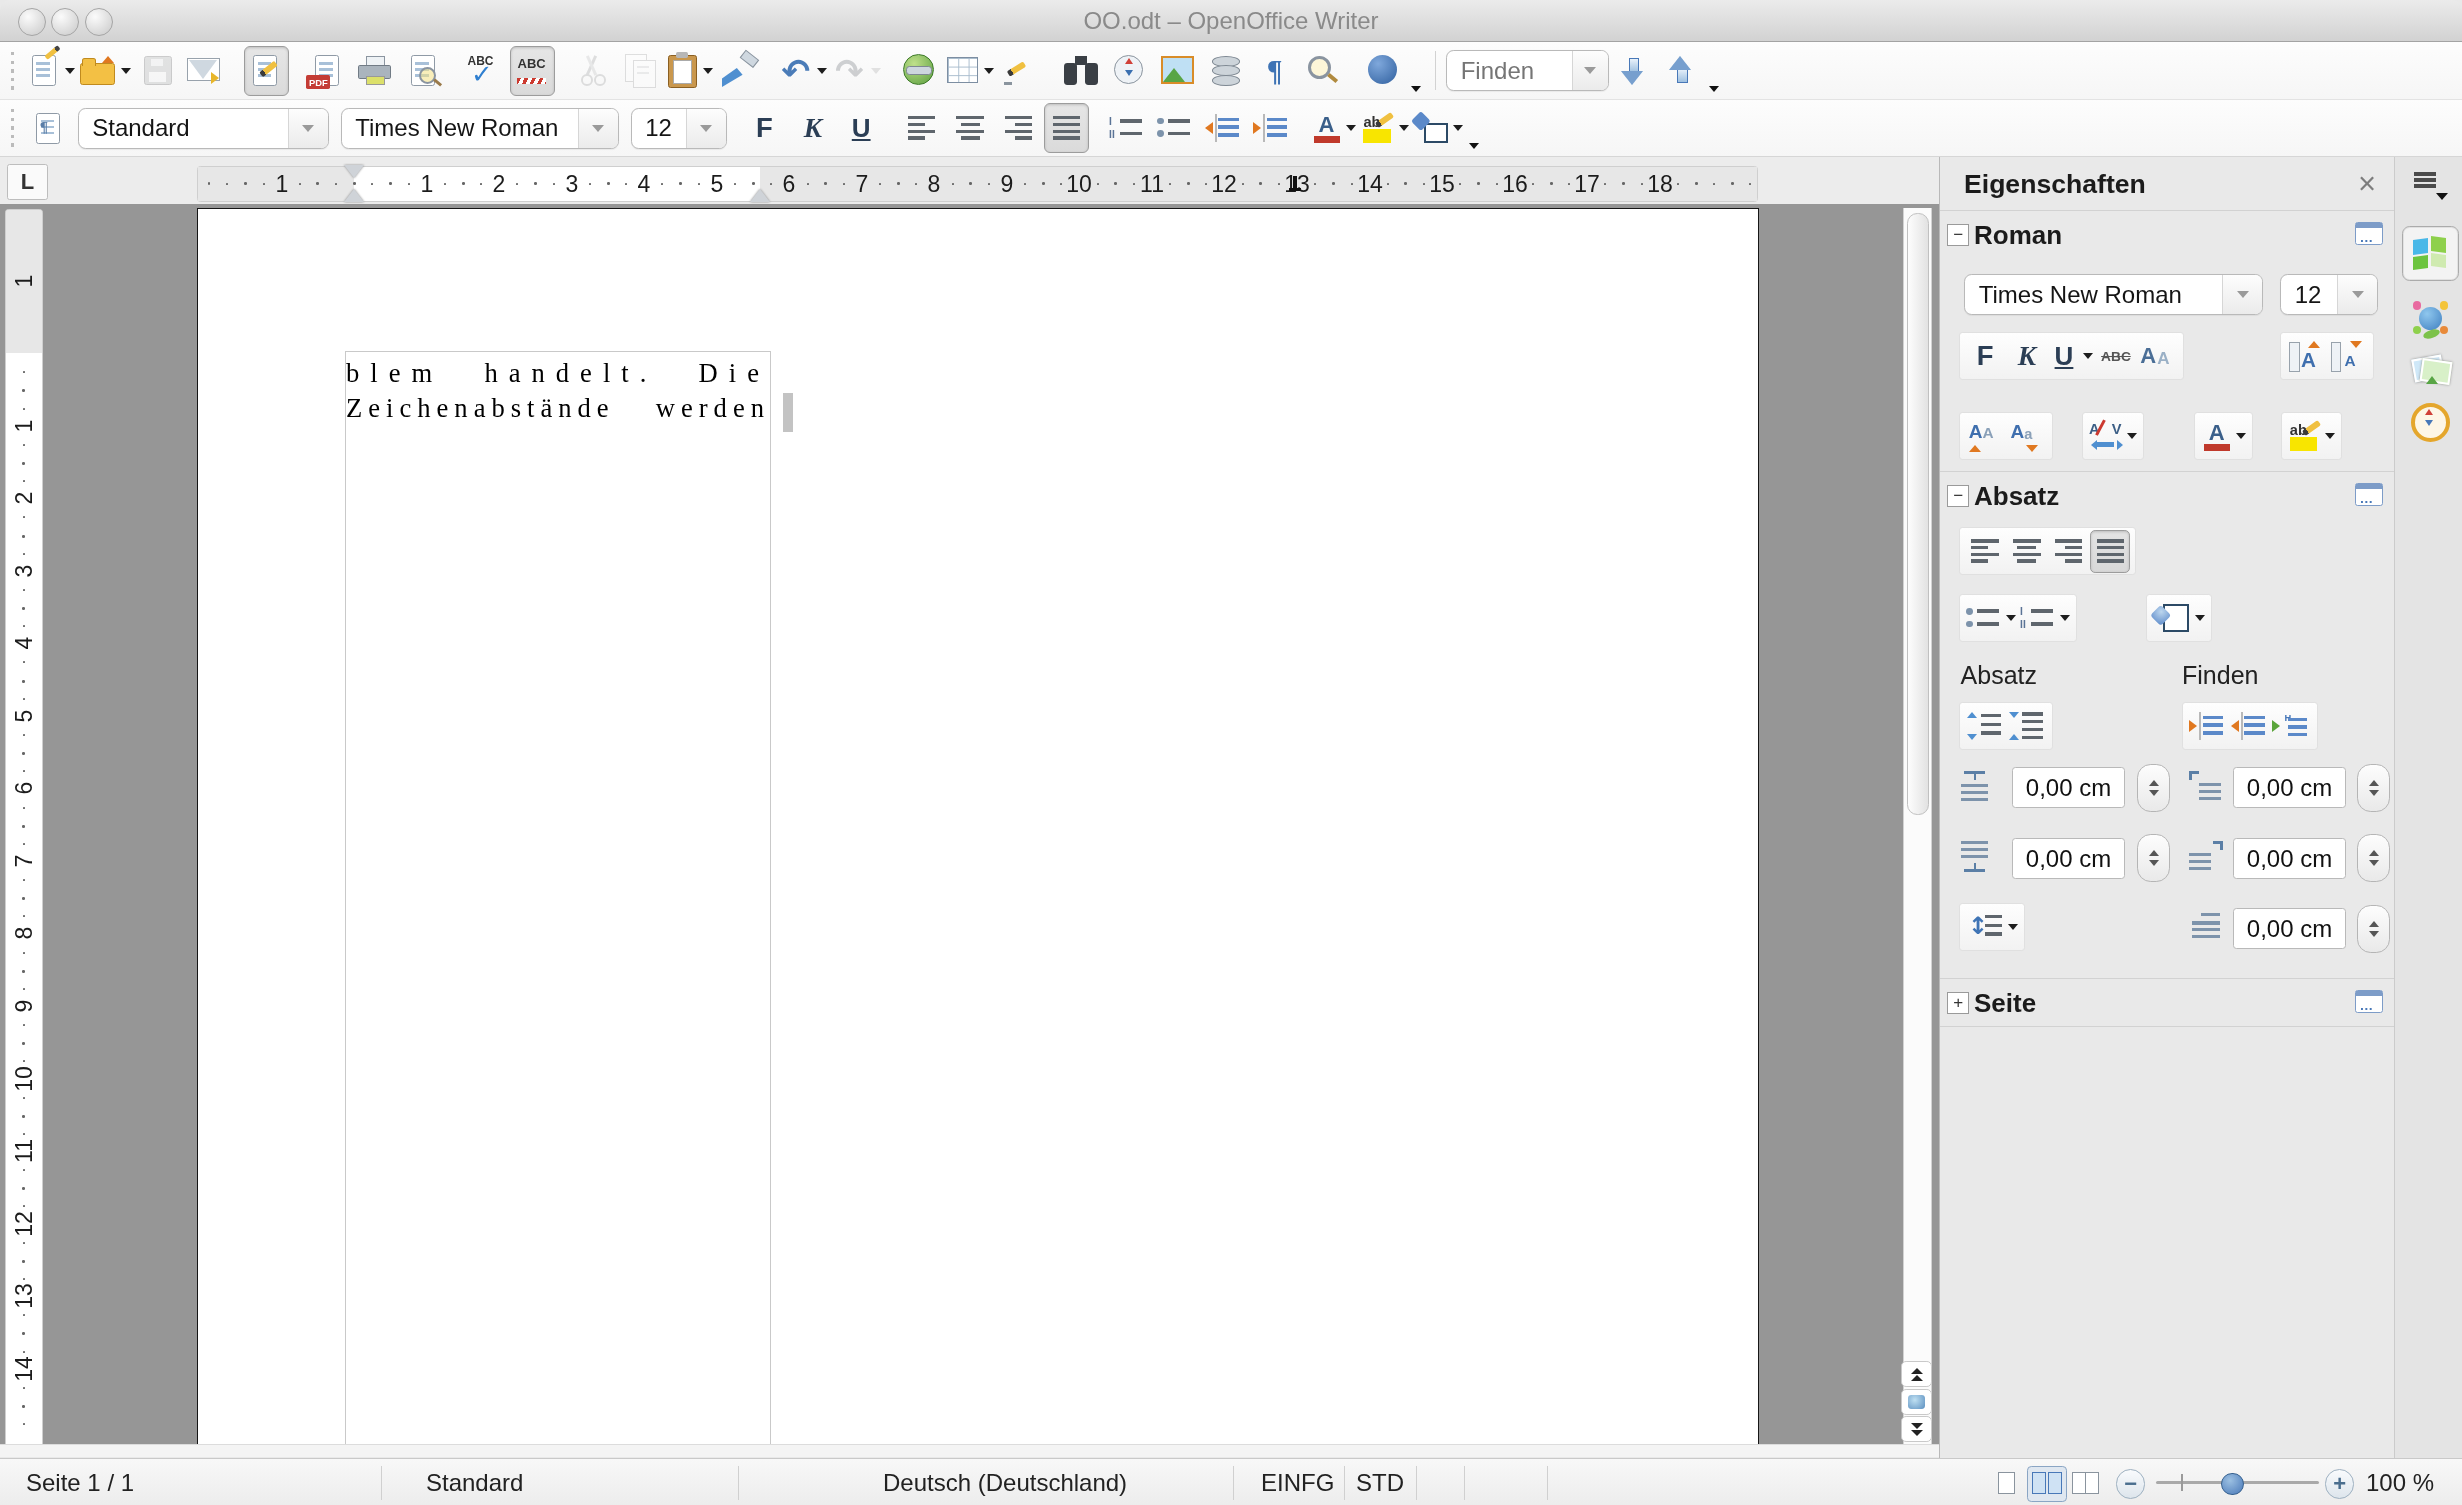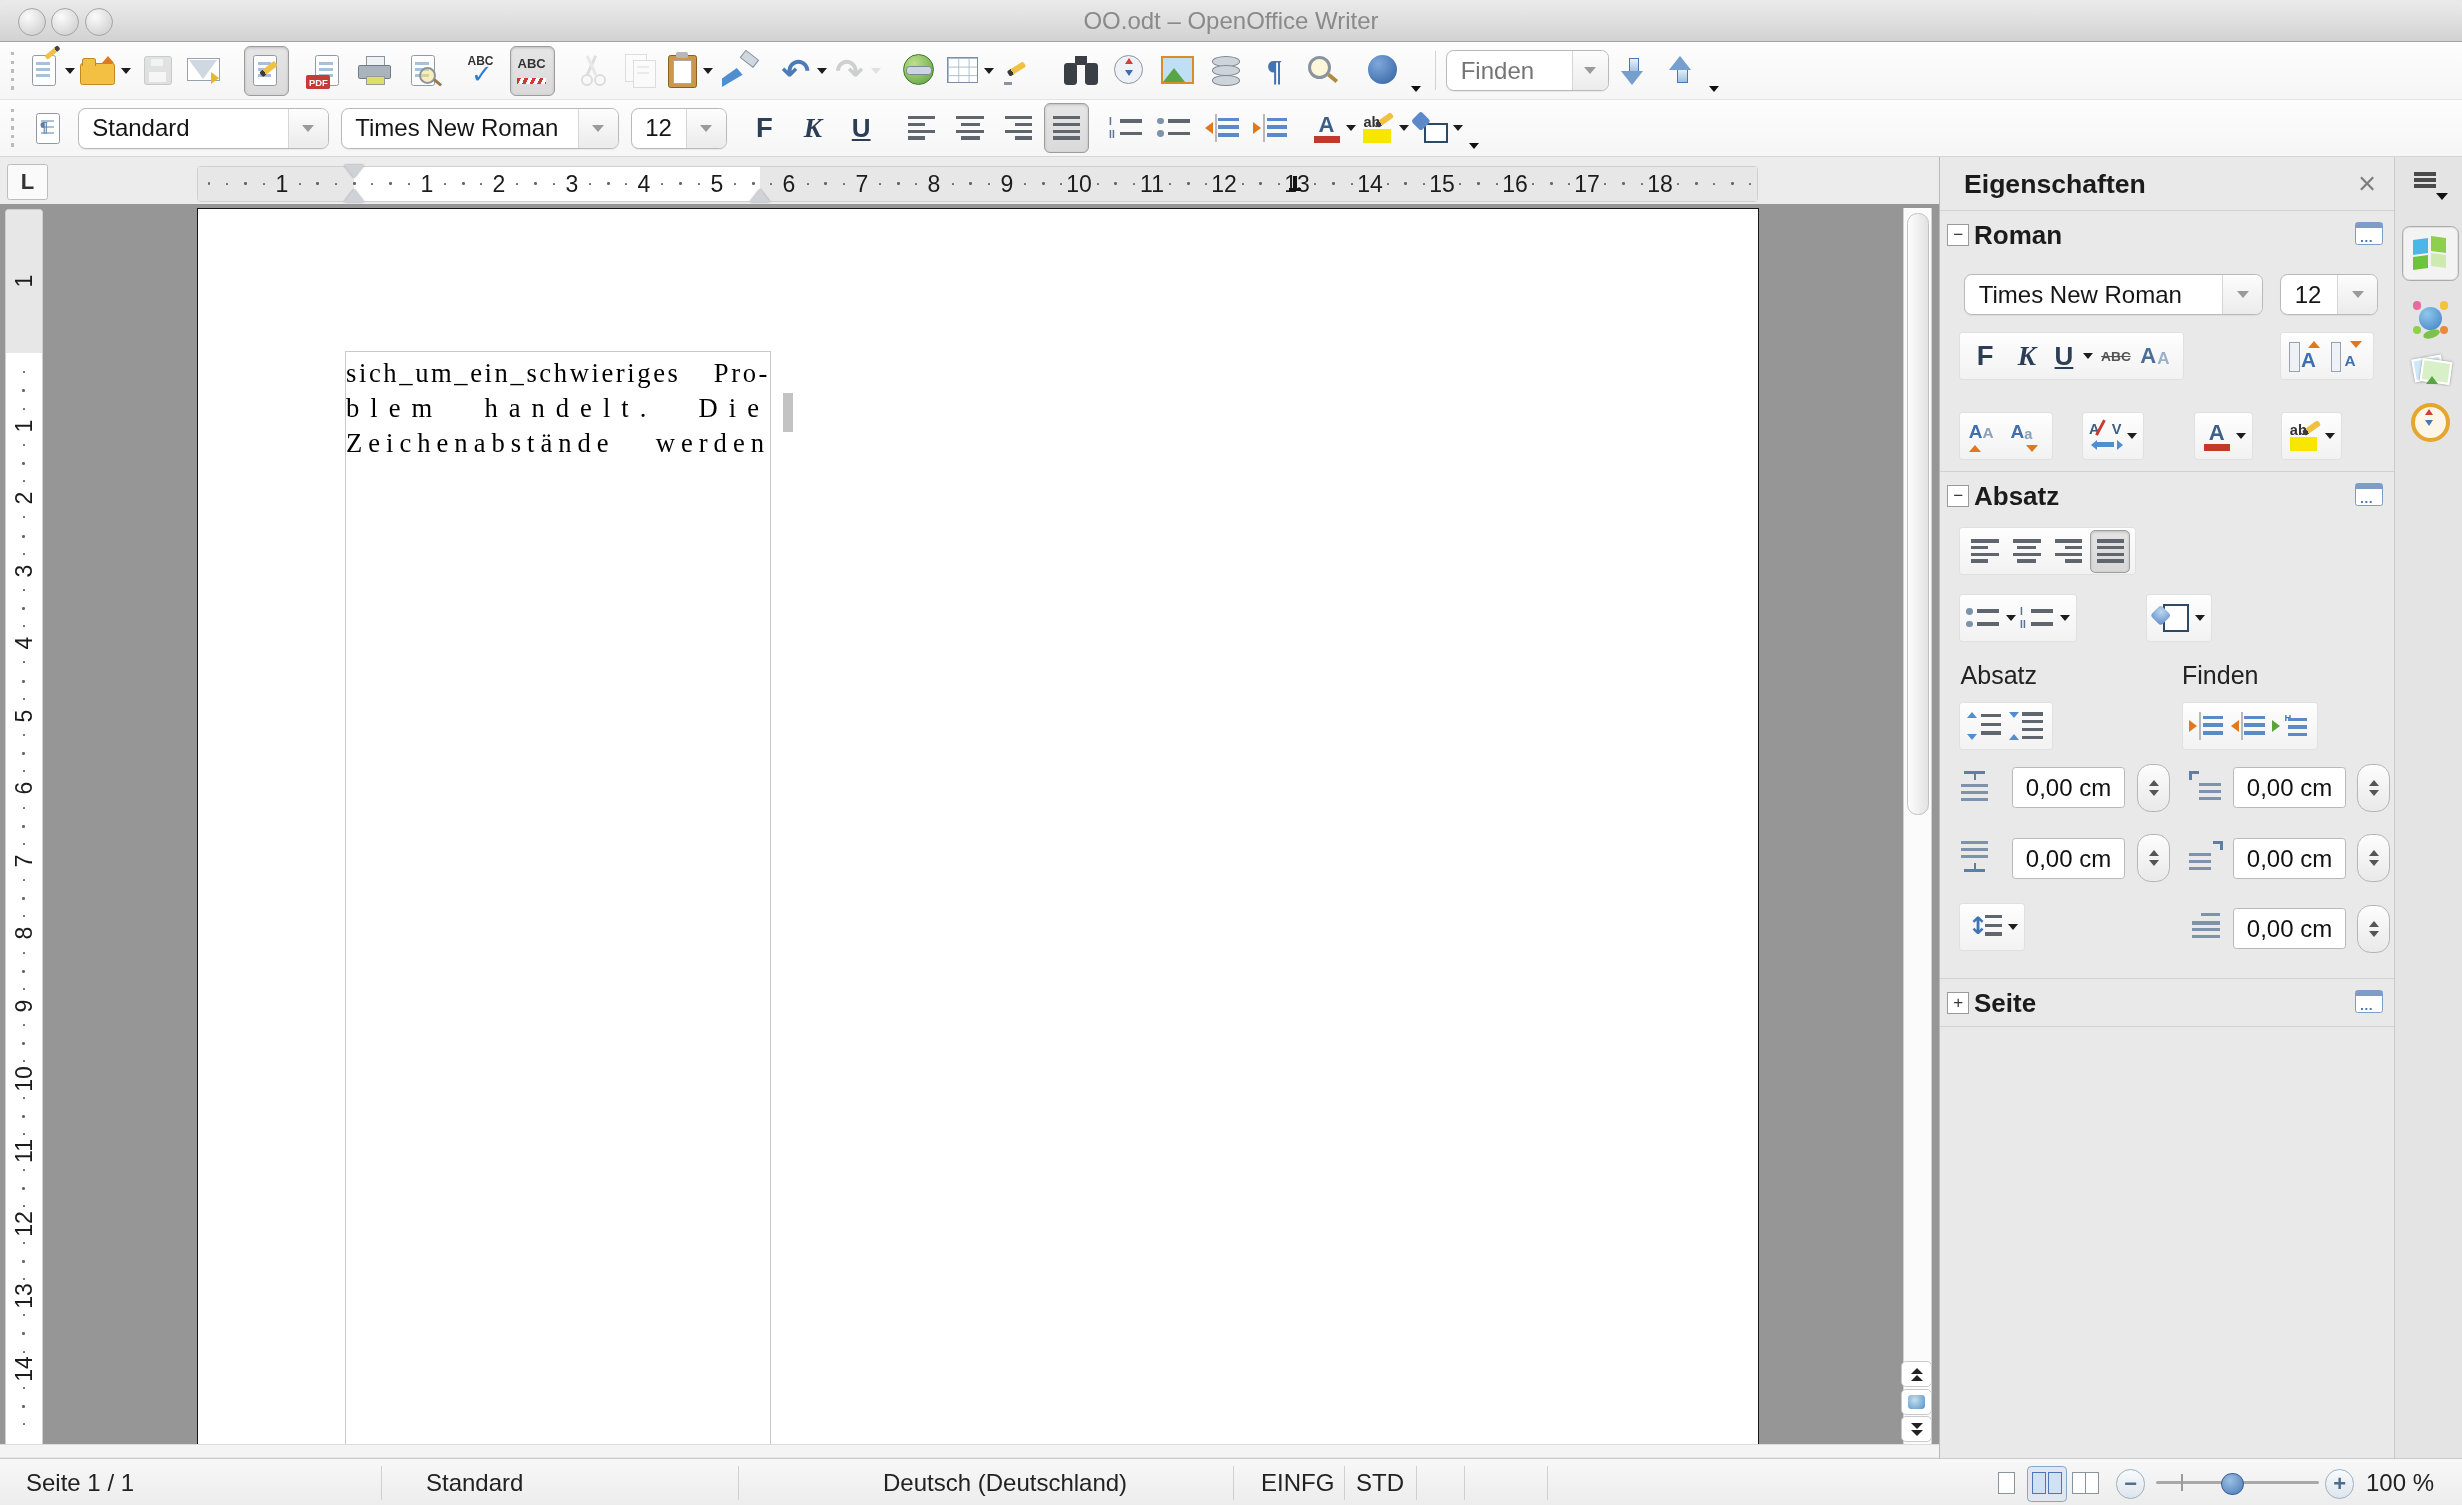--- a/index.html
+++ b/index.html
@@ -755,21 +755,20 @@
       <i class="rdot" style="left:17px;top:1104px;width:1.7px;height:1.7px"></i>
       <i class="rdot" style="left:16.3px;top:1122px;width:2.6px;height:2.6px"></i>
       <i class="rdot" style="left:17px;top:1141px;width:1.7px;height:1.7px"></i>
       <i class="rdot" style="left:17px;top:1177px;width:1.7px;height:1.7px"></i>
       <i class="rdot" style="left:16.3px;top:1195px;width:2.6px;height:2.6px"></i>
       <i class="rdot" style="left:17px;top:1213px;width:1.7px;height:1.7px"></i>
     </div>
   <div class="page">
     <div class="tbound">
       <div class="doctext" id="doctext">
-          <div class="docline" style="letter-spacing: 2.6px;">sich_um_ein_schwieriges Pro-</div>
           <div class="docline" style="letter-spacing: 11px;">blem handelt. Die</div>
           <div class="docline" style="letter-spacing: 6px;">Zeichenabstände werden</div>
         </div>
     </div>
     <div class="caret"></div>
   </div>
   <div class="vscroll">
     <div class="vthumb"></div>
     <div class="navbtn" style="top:1153px">
         <b class="up"></b>

